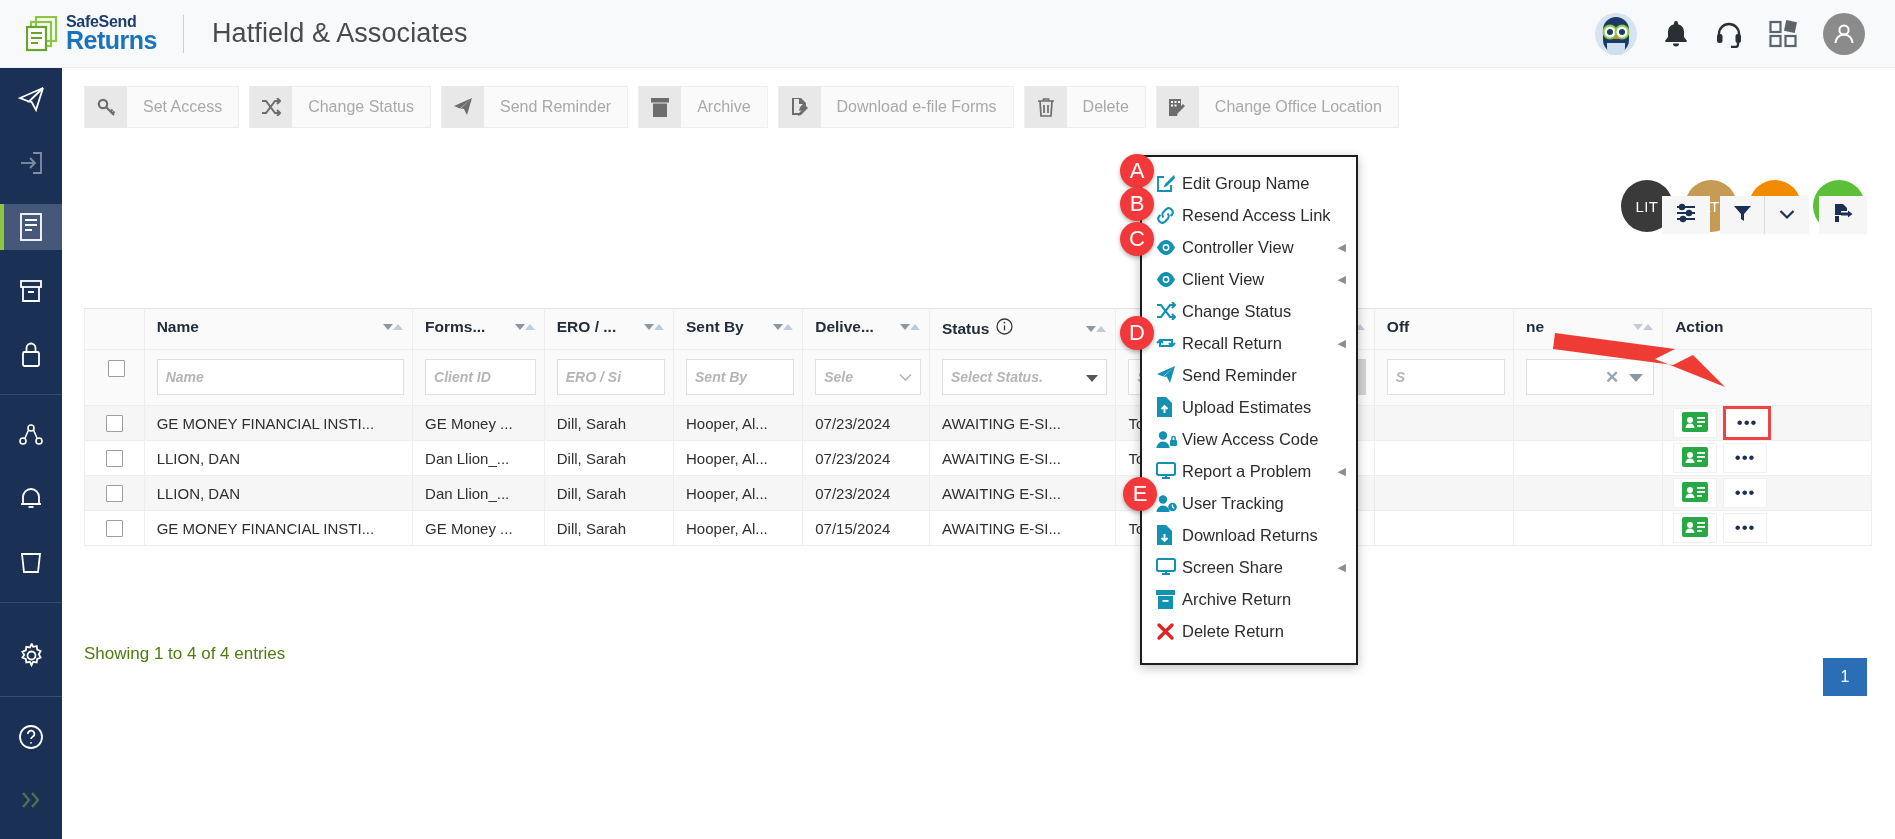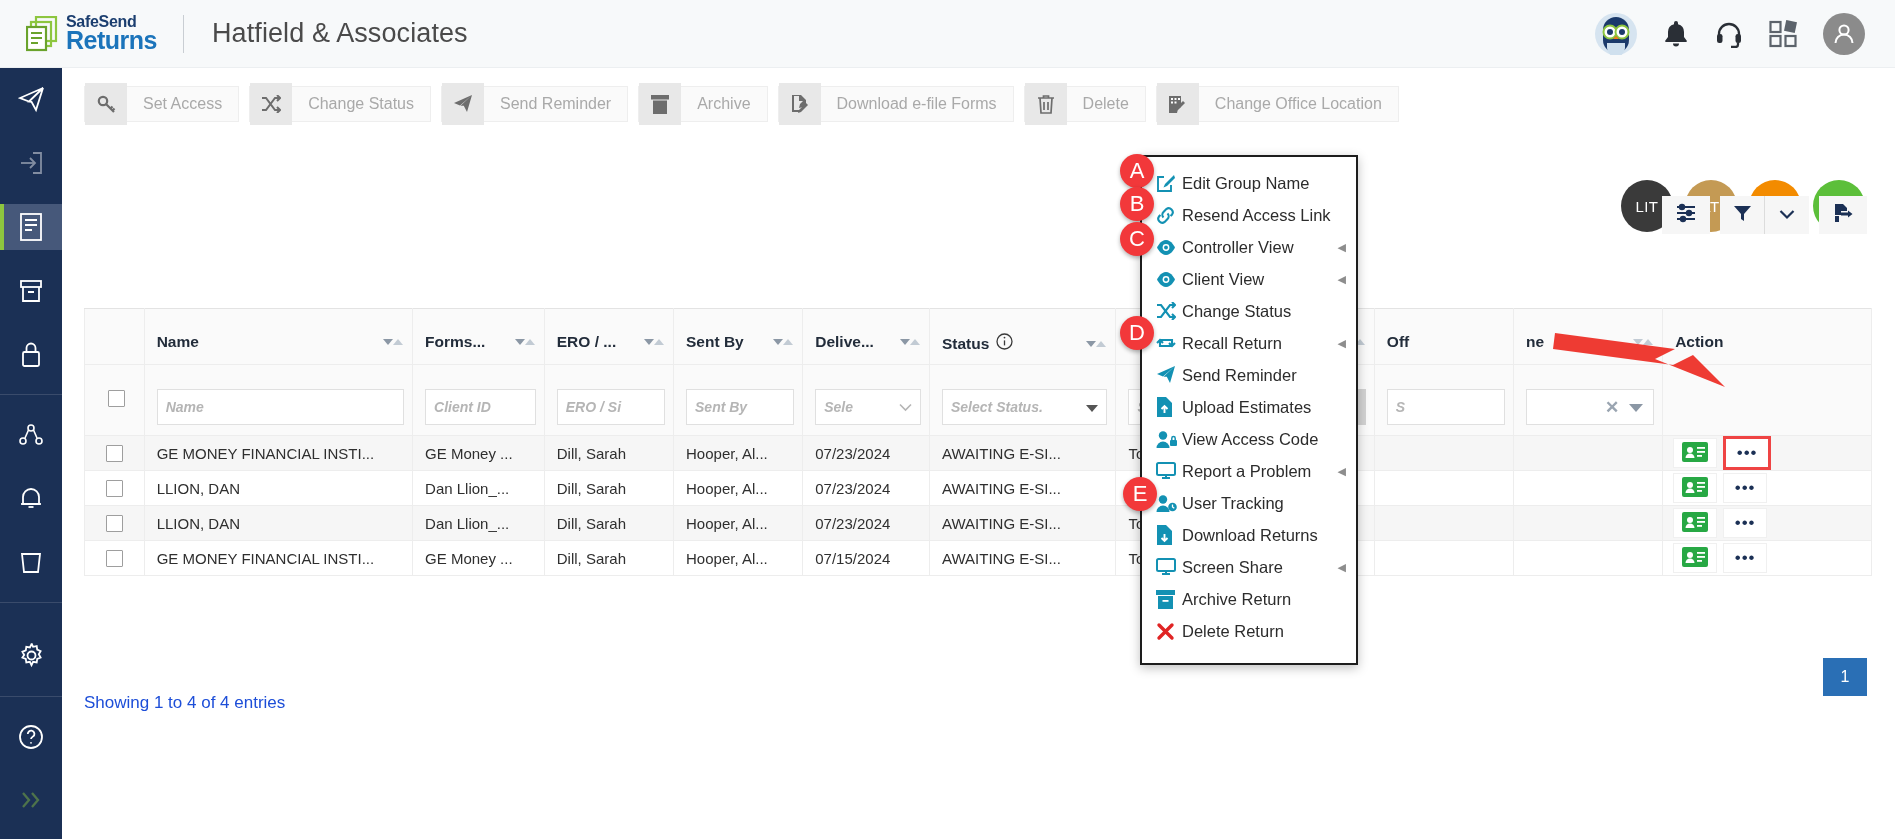--- a/index.html
+++ b/index.html
@@ -50,21 +50,21 @@
   .sb-sep { width:62px; height:1px; background:#3a4b6b; margin:8px 0; }
   .sb-spacer { flex:1 1 auto; }
 
   
   .main { position:absolute; left:62px; top:68px; width:1833px; height:771px; background:#fff; }
   .page-title { font-size:26px; color:#2a3b52; font-weight:400; margin:22px 0 0 22px; }
 
   
   .toolbar { display:flex; align-items:center; margin:18px 0 0 22px; gap:10px; }
   .tb-btn {
-    display:flex; align-items:center; height:36px;
+    display:flex; align-items:center; height:42px;
     background:#fafafa; border:1px solid #eeeeee; cursor:pointer;
   }
   .tb-ico {
     width:42px; height:42px; background:#e8e8e8; display:flex;
     align-items:center; justify-content:center; color:#6d6d6d;
   }
   .tb-label { padding:0 16px; font-size:16px; color:#a9a9a9; white-space:nowrap; }
 
   
   .right-tools {
@@ -83,21 +83,21 @@
   .ubadge {
     width:52px; height:52px; border-radius:50%; color:#fff; font-size:15px;
     display:flex; align-items:center; justify-content:center; letter-spacing:0.4px;
   }
 
   
   .table-wrap { position:absolute; left:22px; top:240px; width:1788px; }
   table.grid { border-collapse:collapse; width:1788px; table-layout:fixed; }
   table.grid th {
     background:#fafafa; border:1px solid #ededed; border-top:1px solid #e3e3e3;
-    vertical-align:top; padding:24px 8px 10px 12px; text-align:left;
+    vertical-align:top; padding:9px 8px 10px 12px; text-align:left;
   }
   .th-inner { display:flex; align-items:center; }
   .th-title { font-size:15.5px; color:#222c3a; font-weight:bold; white-space:nowrap; }
   .sort-arrows { margin-left:auto; padding-left:8px; display:flex; gap:1px; align-items:center;}
   .filter-row-cell { padding-top:6px; }
   .f-input {
     width:100%; height:36px; border:1px solid #e0e0e0; background:#fff;
     font-size:14px; color:#b5b5b5; font-style:italic; padding:0 8px;
     display:flex; align-items:center; font-family:"Liberation Sans", sans-serif;
   }
@@ -117,21 +117,21 @@
     display:inline-block; vertical-align:middle; border-radius:1px;
   }
   .act-cell { display:flex; align-items:center; gap:6px; justify-content:flex-start; padding-left:10px;}
   .act-box {
     width:44px; height:30px; border:1px solid #f0f0f0; background:#fff;
     display:flex; align-items:center; justify-content:center; cursor:pointer;
   }
   .act-box.dots { font-size:17px; color:#1b3055; letter-spacing:1px; line-height:10px; }
   .act-box.hl { border:3px solid #ef4444; width:48px; height:34px;}
 
-  .showing { position:absolute; left:22px; top:625px; font-size:17px; color:#1d4ed8; }
+  .showing { position:absolute; left:22px; top:576px; font-size:17px; color:#4d7c0f; }
   .pagebtn {
     position:absolute; right:28px; top:590px; width:44px; height:38px;
     background:#2a6fb5; color:#fff; font-size:16px;
     display:flex; align-items:center; justify-content:center; cursor:pointer;
   }
 
   
   .ctx-menu {
     position:absolute; left:1140px; top:155px; width:218px;
     background:#fff; border:2px solid #1d1d1d; z-index:40;

